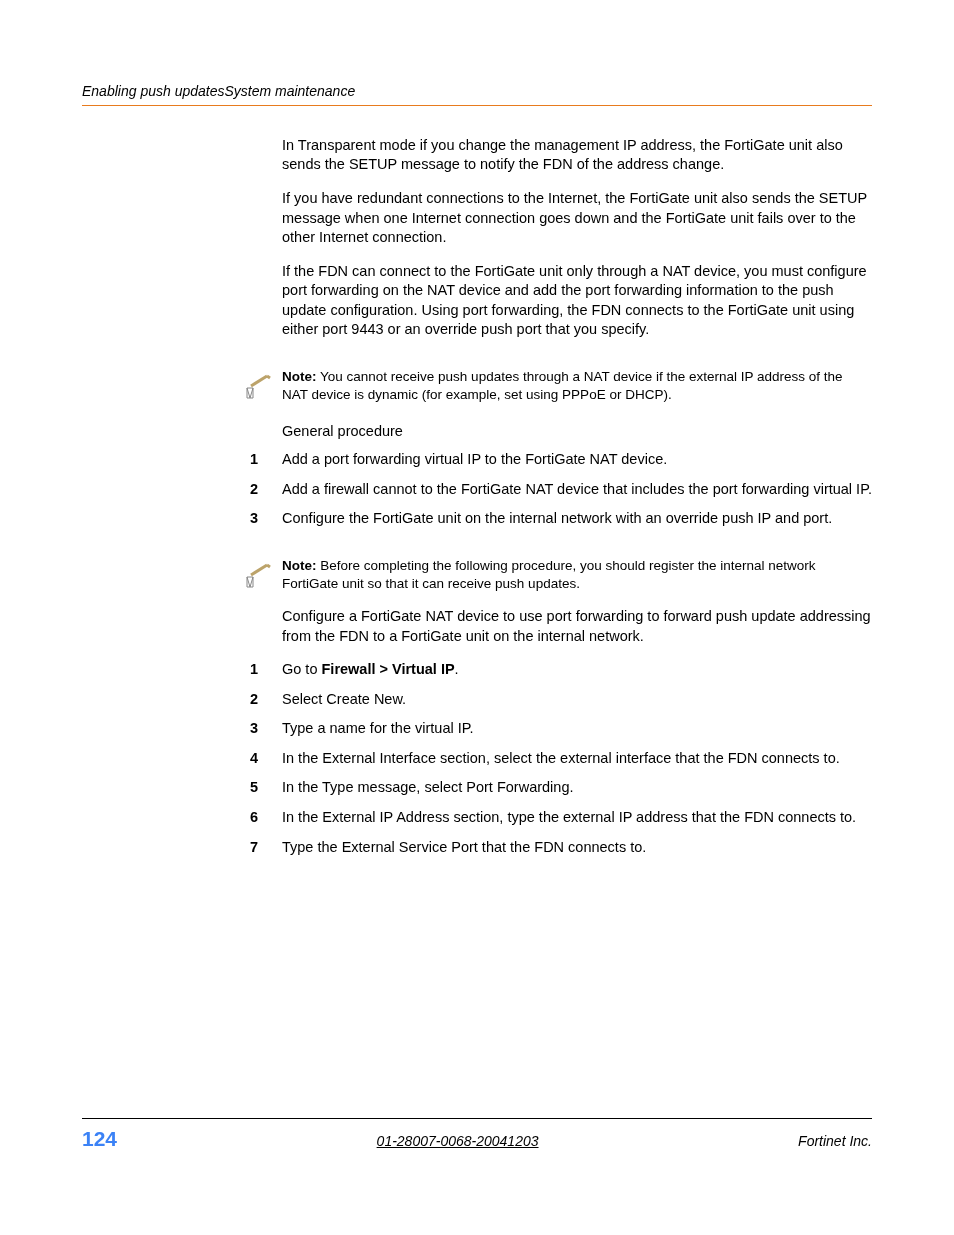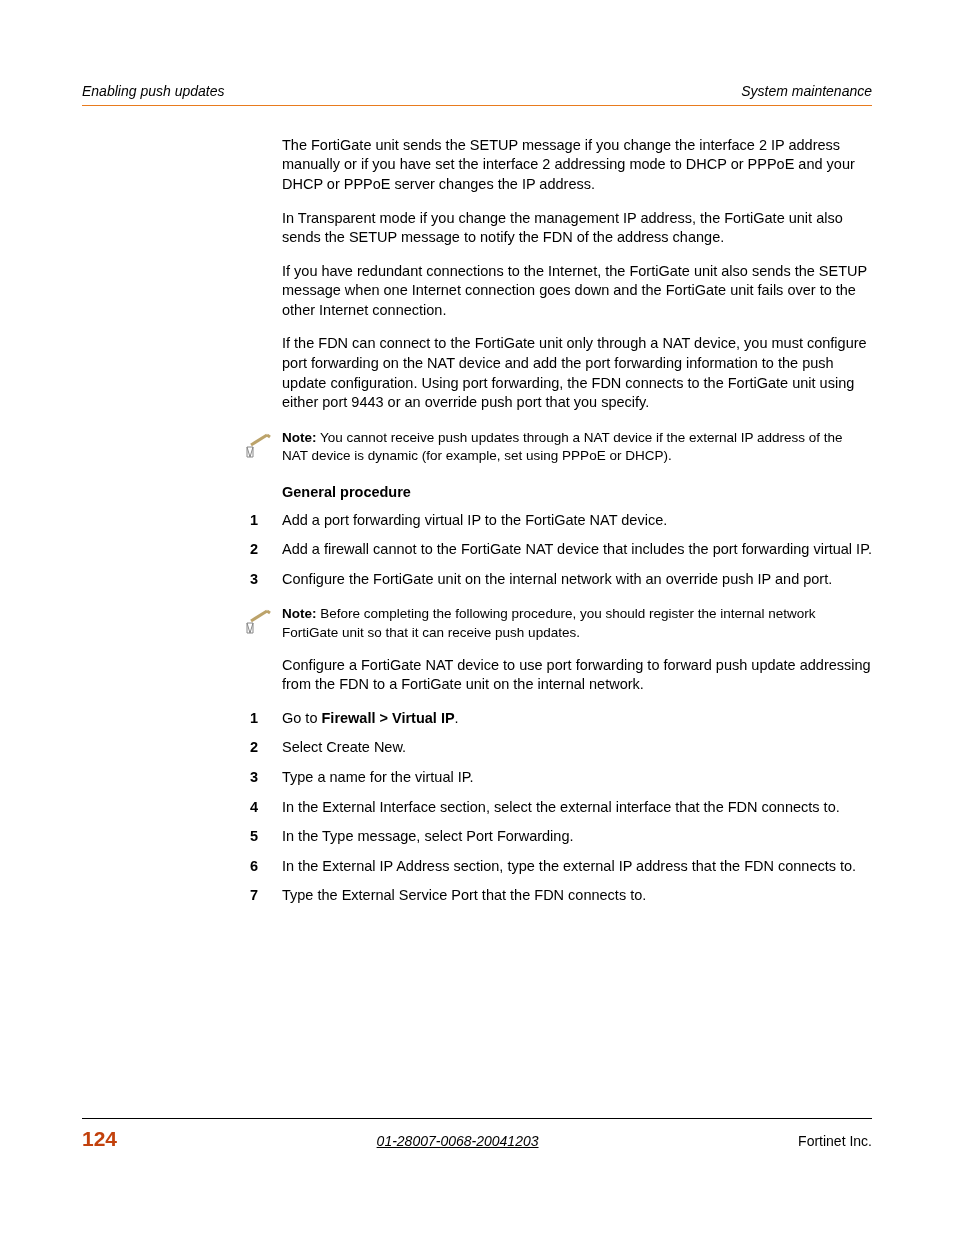--- a/index.html
+++ b/index.html
@@ -16,21 +16,20 @@
   }
   .page {
     position: relative;
     width: 954px;
     height: 1235px;
     box-sizing: border-box;
     padding: 82px 82px 0 82px;
   }
   .running-head {
     display: flex;
-    justify-content: space-between;
     font-style: italic;
     font-size: 14px;
     padding-bottom: 4px;
   }
   .head-rule {
     border: none;
     border-top: 1.5px solid #e87b1e;
     margin: 0 0 30px 0;
   }
   .content {
@@ -39,27 +38,27 @@
   }
   .para {
     margin: 0 0 14px 0;
   }
   h2.sec {
     font-size: 17px;
     font-weight: bold;
     margin: 24px 0 12px 0;
   }
   .subhead {
-    font-weight: bold;
+    font-weight: normal;
     margin: 18px 0 8px 0;
   }
   .note-row {
     display: flex;
-    align-items: flex-start;
-    margin: 16px 0 14px 0;
+    align-items: center;
+    margin: 28px 0 14px 0;
     margin-left: -48px; 
   }
   .note-icon {
     width: 48px;
     flex: 0 0 48px;
     display:flex;
     justify-content:center;
     padding-top:2px;
   }
   .note-body {
@@ -100,43 +99,42 @@
     border-top: 1px solid #000;
     margin: 0 0 6px 0;
   }
   .foot-row {
     display: flex;
     align-items: baseline;
     justify-content: space-between;
     font-size: 14px;
   }
   .pgnum {
-    color: #c2410c;
+    color: #3b82f6;
     font-weight: bold;
     font-size: 21px;
   }
   .docid { font-style: italic; text-decoration: underline; }
-  .company { }
+  .company { font-style: italic; }
   .b { font-weight: bold; }
   svg.pencil { display:block; }
 </style>
 </head>
 <body>
 
 <div class="page">
 
   <div class="running-head">
     <span>Enabling push updates</span>
     <span>System maintenance</span>
   </div>
   <hr class="head-rule">
 
   <div class="content">
 
-    <p class="para">The FortiGate unit sends the SETUP message if you change the interface 2 IP address manually or if you have set the interface 2 addressing mode to DHCP or PPPoE and your DHCP or PPPoE server changes the IP address.</p>
     <p class="para">In Transparent mode if you change the management IP address, the FortiGate unit also sends the SETUP message to notify the FDN of the address change.</p>
     <p class="para">If you have redundant connections to the Internet, the FortiGate unit also sends the SETUP message when one Internet connection goes down and the FortiGate unit fails over to the other Internet connection.</p>
 
     <p class="para">If the FDN can connect to the FortiGate unit only through a NAT device, you must configure port forwarding on the NAT device and add the port forwarding information to the push update configuration. Using port forwarding, the FDN connects to the FortiGate unit using either port 9443 or an override push port that you specify.</p>
 
     <div class="note-row">
       <div class="note-icon">
         <svg class="pencil" width="30" height="30" viewBox="0 0 30 30">
           <g stroke="#888" stroke-width="1" fill="none">
             <path d="M4 26 L4 16 L10 16 L10 26 Z"></path>

